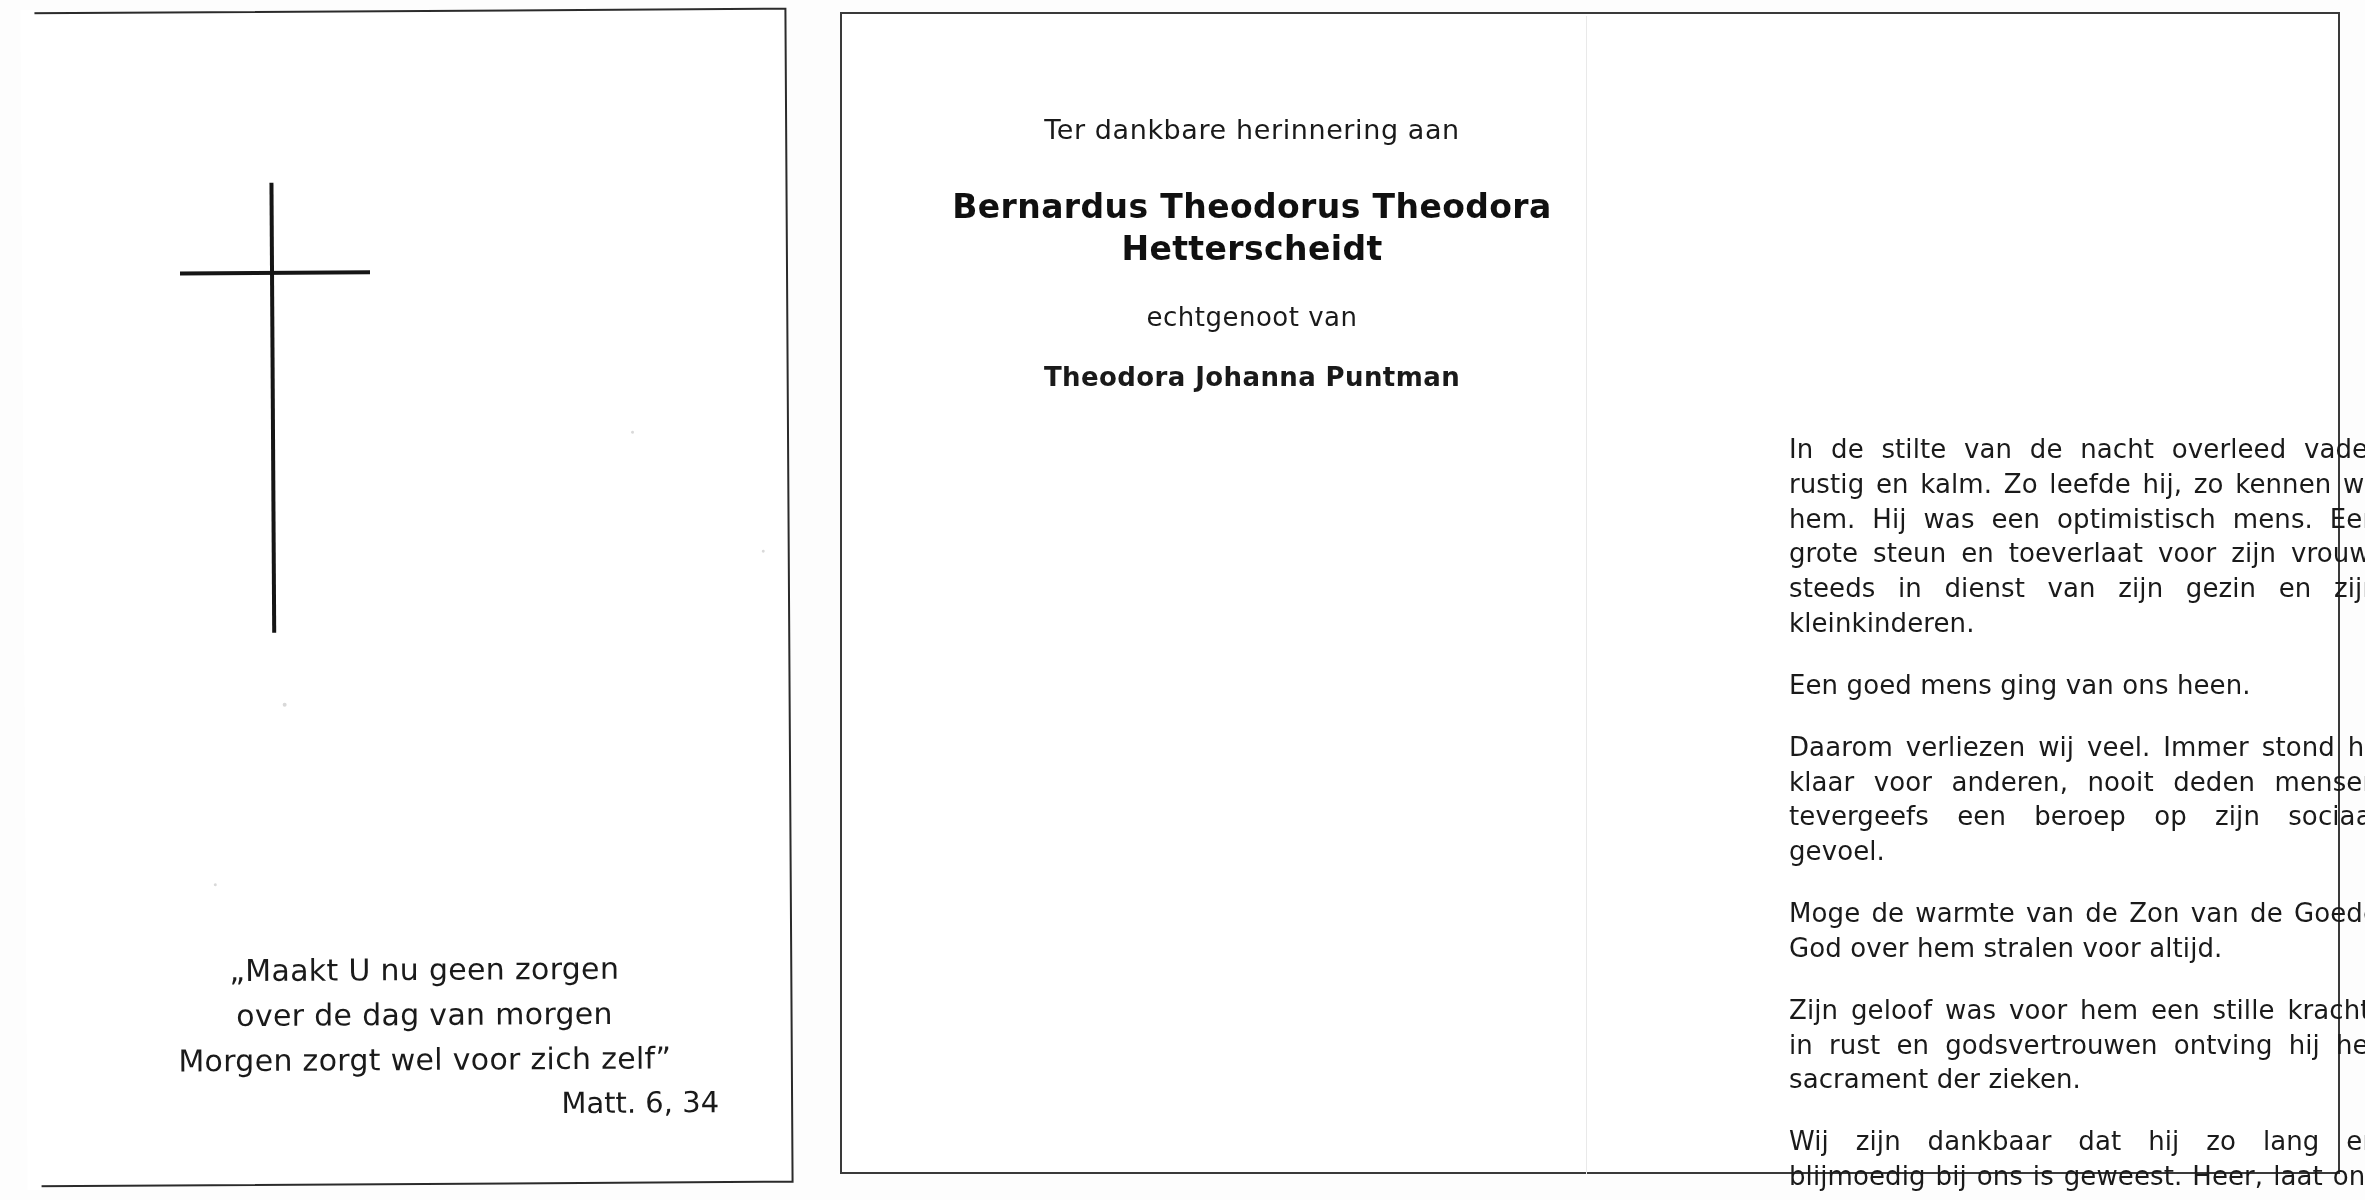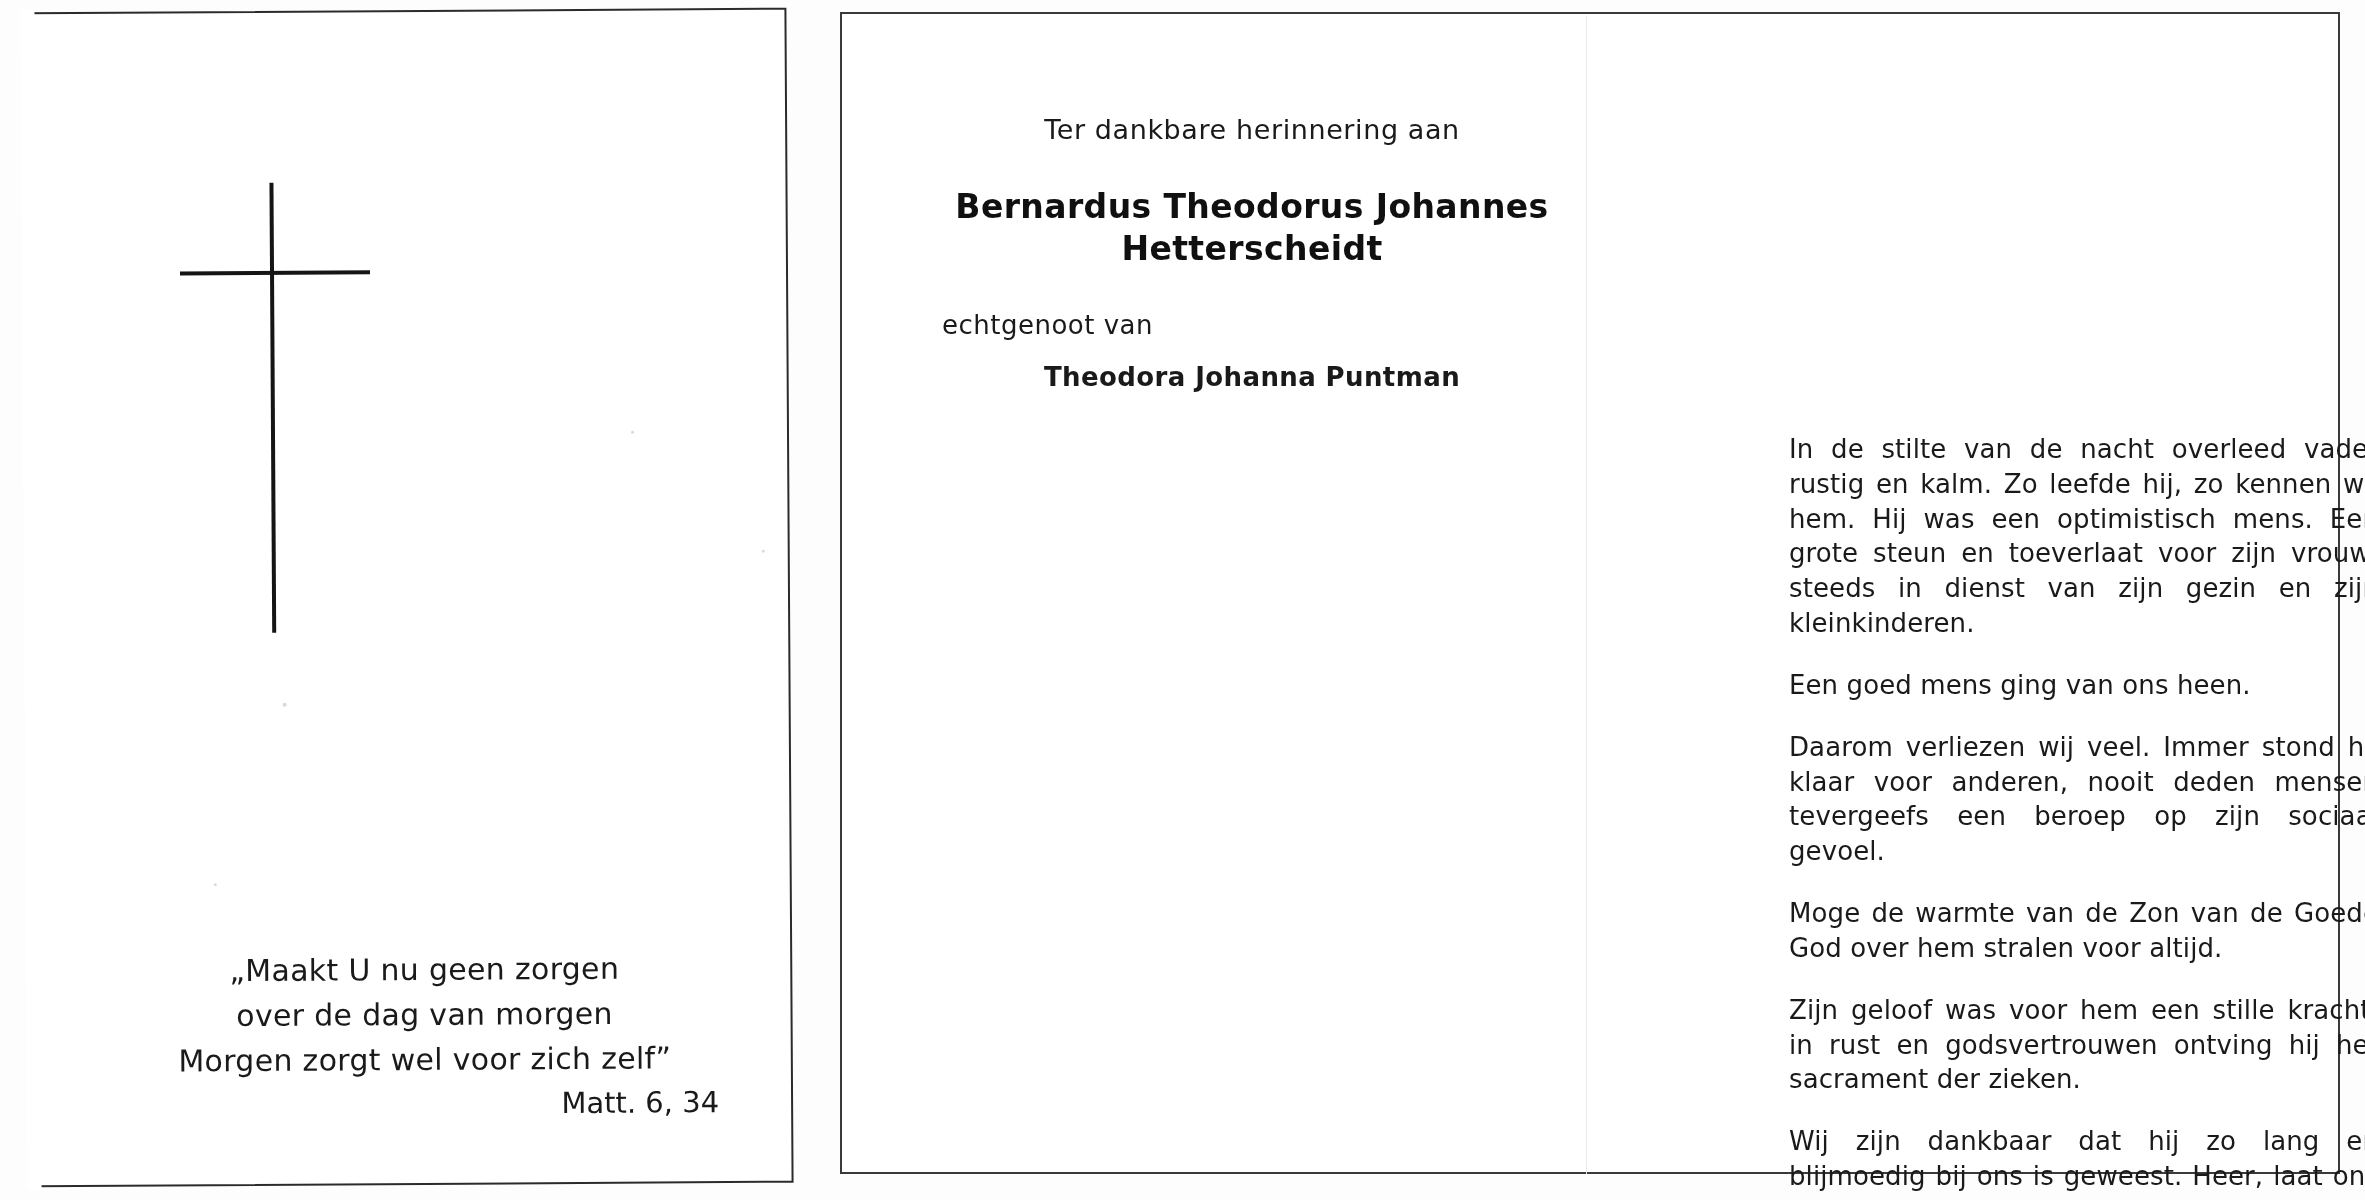--- a/index.html
+++ b/index.html
@@ -142,22 +142,23 @@
     font-size: 33px;
     font-weight: bold;
     line-height: 1.28;
     letter-spacing: 0.4px;
     color: #101010;
   }
 
   .spouse-label {
     position: absolute;
     left: 100px;
-    top: 296px;
+    top: 288px;
     width: 620px;
+    text-align: center;
     font-size: 26px;
     letter-spacing: 0.5px;
   }
 
   .spouse-name {
     position: absolute;
     left: 100px;
     top: 348px;
     width: 620px;
     text-align: center;
@@ -211,21 +212,21 @@
     </div>
   </div>
 
   <div class="card-right">
     <div class="fold"></div>
 
     <div class="r-inner">
       <div class="memorial-intro">Ter dankbare herinnering aan</div>
 
       <div class="name">
-        <div>Bernardus Theodorus Johannes</div>
+        <div>Bernardus Theodorus Theodora</div>
         <div>Hetterscheidt</div>
       </div>
 
       <div class="spouse-label">echtgenoot van</div>
       <div class="spouse-name">Theodora Johanna Puntman</div>
 
       <div class="body-text">
         <p class="para">In de stilte van de nacht overleed vader rustig en kalm. Zo leefde hij, zo kennen wij hem. Hij was een optimistisch mens. Een grote steun en toeverlaat voor zijn vrouw, steeds in dienst van zijn gezin en zijn kleinkinderen.</p>
         <p class="para">Een goed mens ging van ons heen.</p>
         <p class="para">Daarom verliezen wij veel. Immer stond hij klaar voor anderen, nooit deden mensen tevergeefs een beroep op zijn sociaal gevoel.</p>

